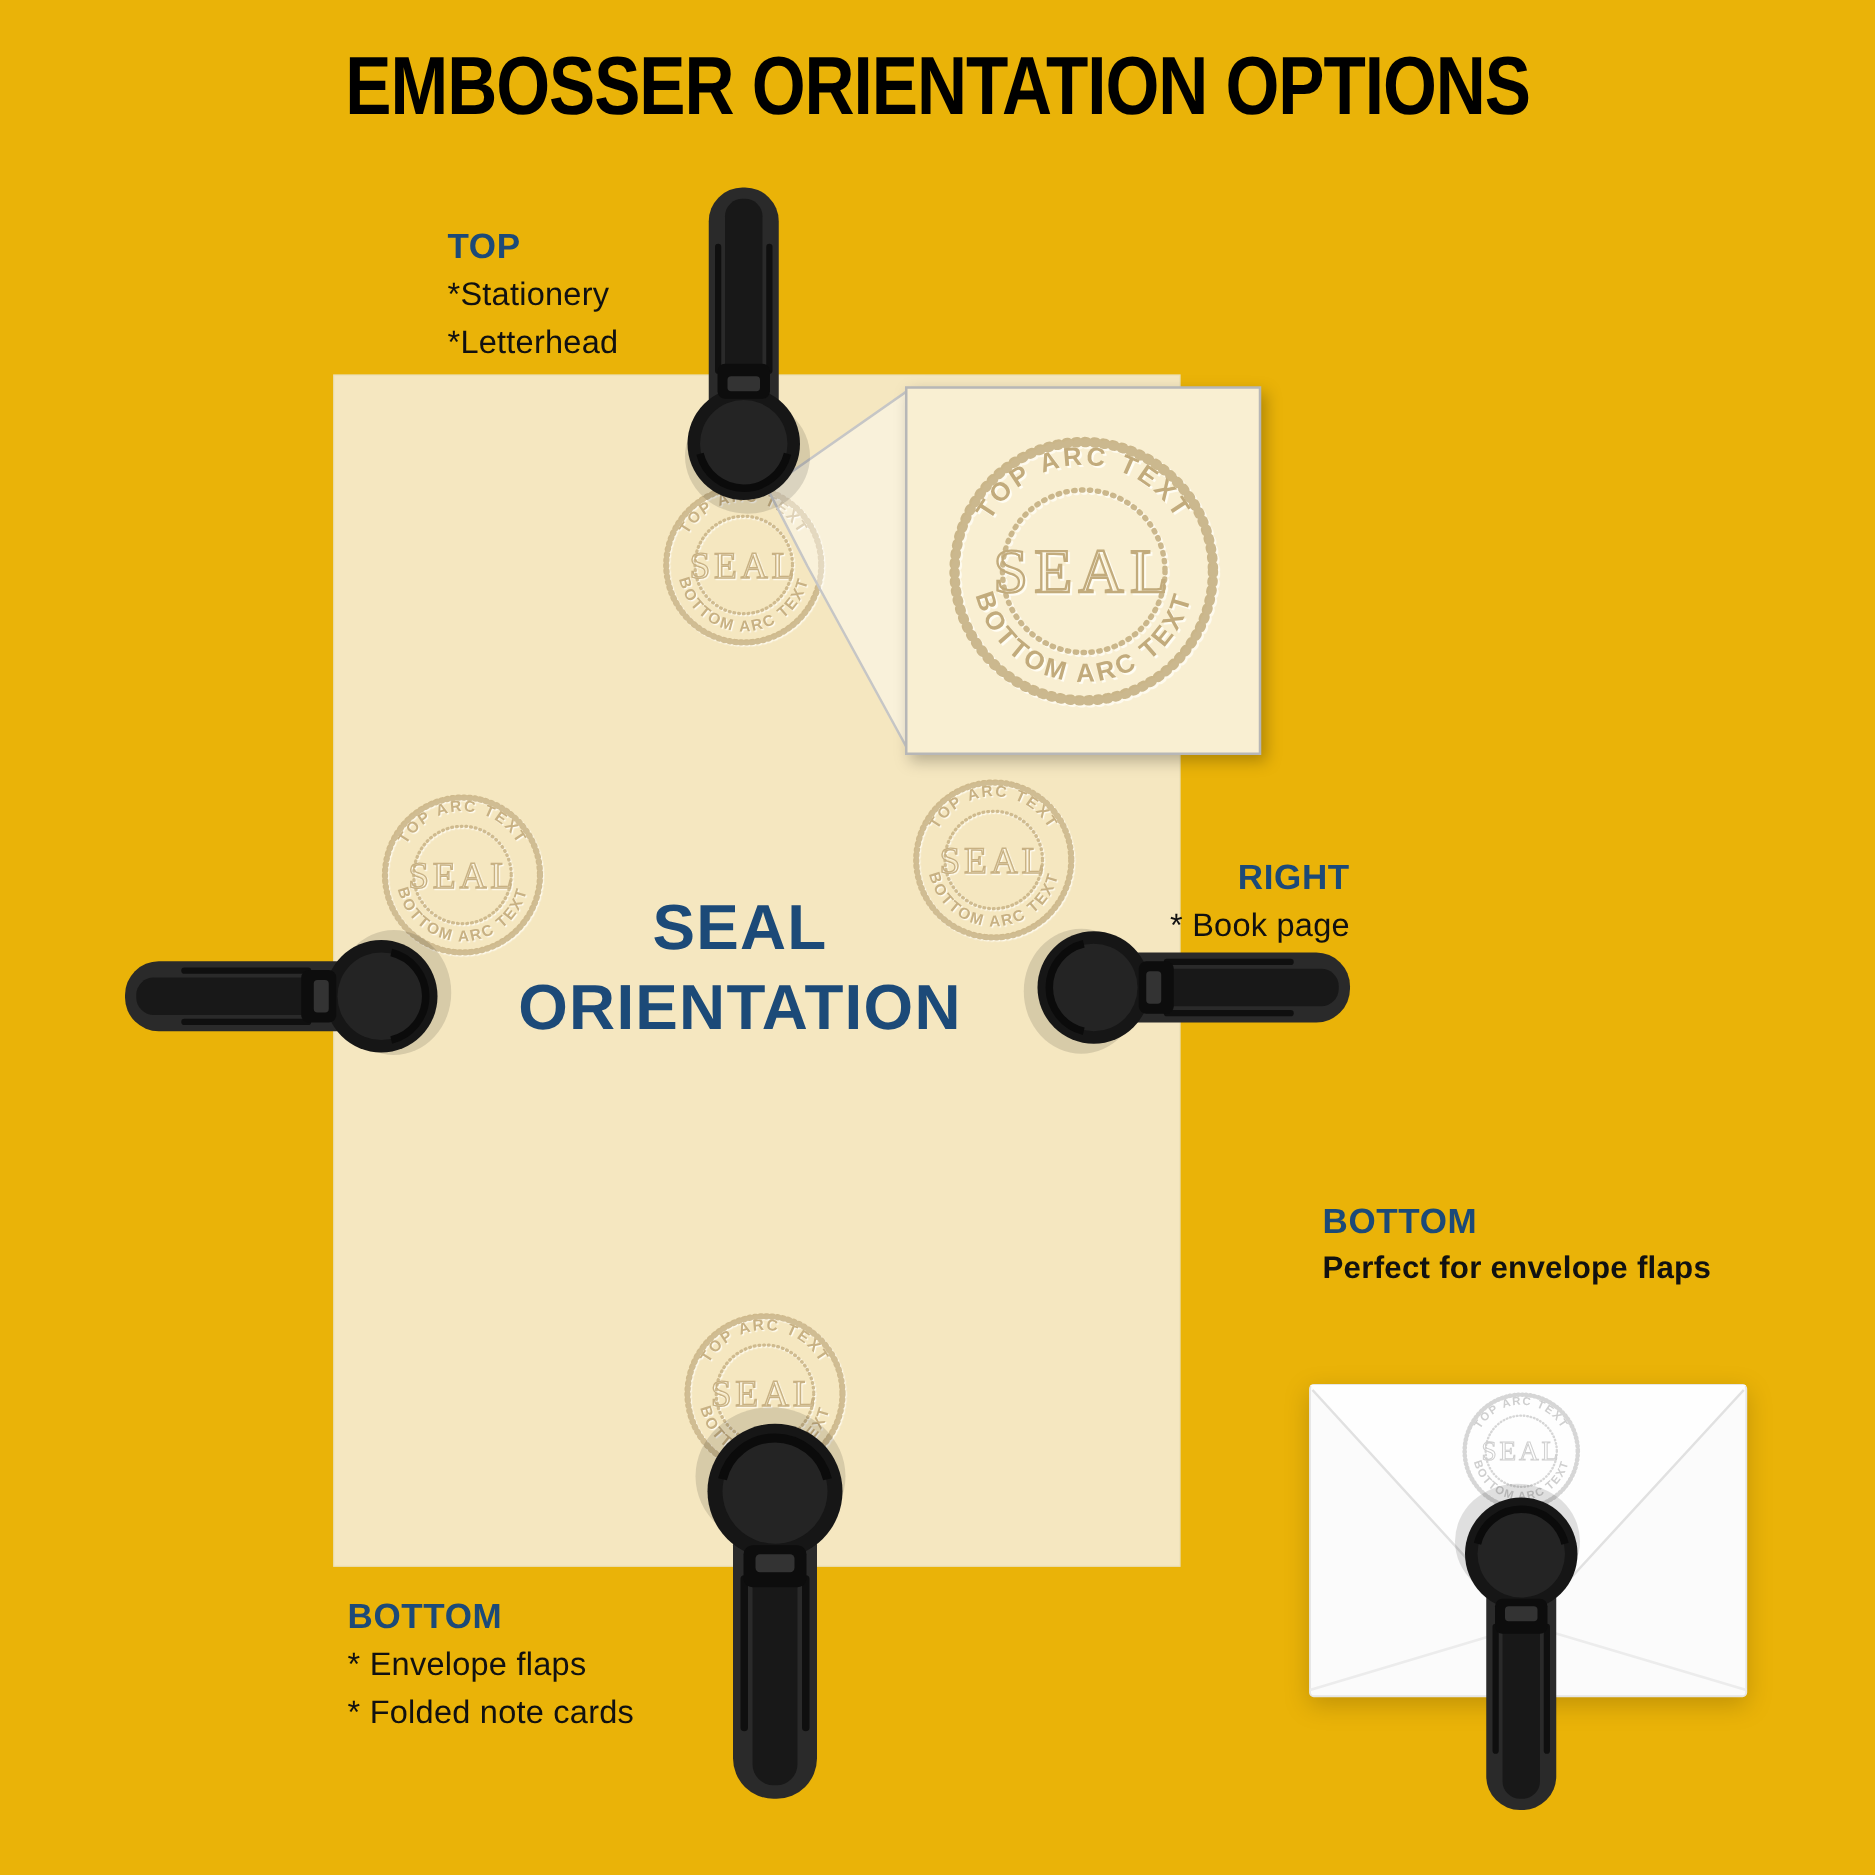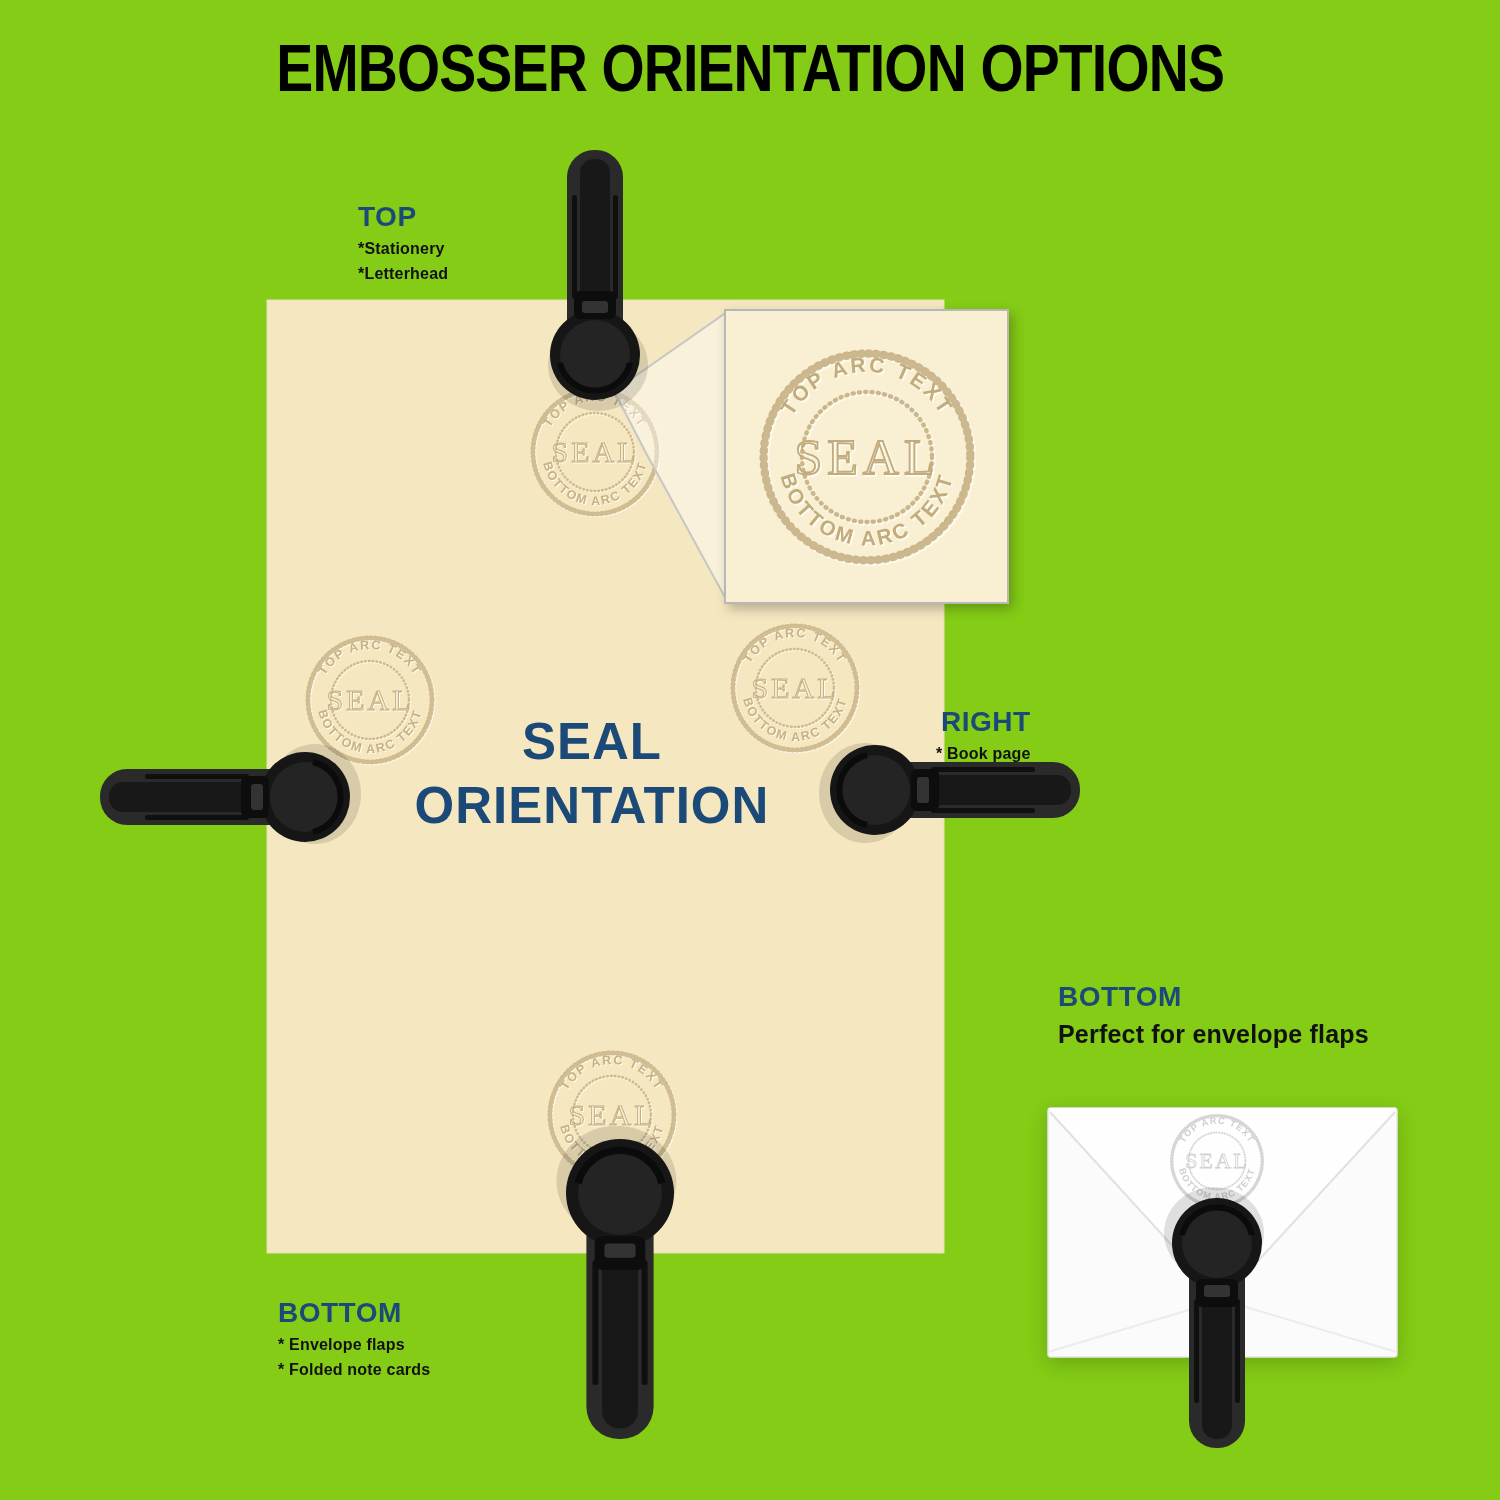--- a/index.html
+++ b/index.html
@@ -5,36 +5,36 @@
   :root{
     --navy:#1c4a78;
     --paper:#f5e7c0;
     --inset:#f9efd2;
     --seal-tone:#c8b183;
     --text-black:#111111;
     --title-black:#000000;
   }
   *{margin:0;padding:0;box-sizing:border-box;}
   body{background:#ffffff;font-family:"Liberation Sans",sans-serif;}
-  .canvas{position:relative;width:1500px;height:1500px;background:#84cc16;overflow:hidden;}
+  .canvas{position:relative;width:1500px;height:1500px;background:#eab308;overflow:hidden;}
   .layer{position:absolute;left:0;top:0;}
 
   .page-title{
     position:absolute;left:0;top:30px;width:1500px;text-align:center;
     color:var(--title-black);font-weight:700;font-size:66px;letter-spacing:-1px;
     white-space:nowrap;
   }
   .page-title .squeeze{display:inline-block;transform:scaleX(0.84);transform-origin:50% 50%;}
 
-  .label-block{position:absolute;white-space:nowrap;margin-top:20px;}
+  .label-block{position:absolute;white-space:nowrap;}
   .label-block .label{
     color:var(--navy);font-weight:700;font-size:28px;letter-spacing:0.5px;margin-bottom:7px;
   }
   .label-block .item{
-    color:var(--text-black);font-weight:700;font-size:16px;margin-bottom:7px;letter-spacing:0.2px;
+    color:var(--text-black);font-weight:400;font-size:26px;margin-bottom:7px;letter-spacing:0.2px;
   }
   .label-block .line{
     color:var(--text-black);font-weight:700;font-size:25px;margin-bottom:6px;letter-spacing:0.2px;
   }
 
   .seal-heading{
     position:absolute;left:267px;top:710px;width:650px;text-align:center;
     color:var(--navy);font-weight:700;font-size:51px;line-height:64px;letter-spacing:1px;
   }
 

